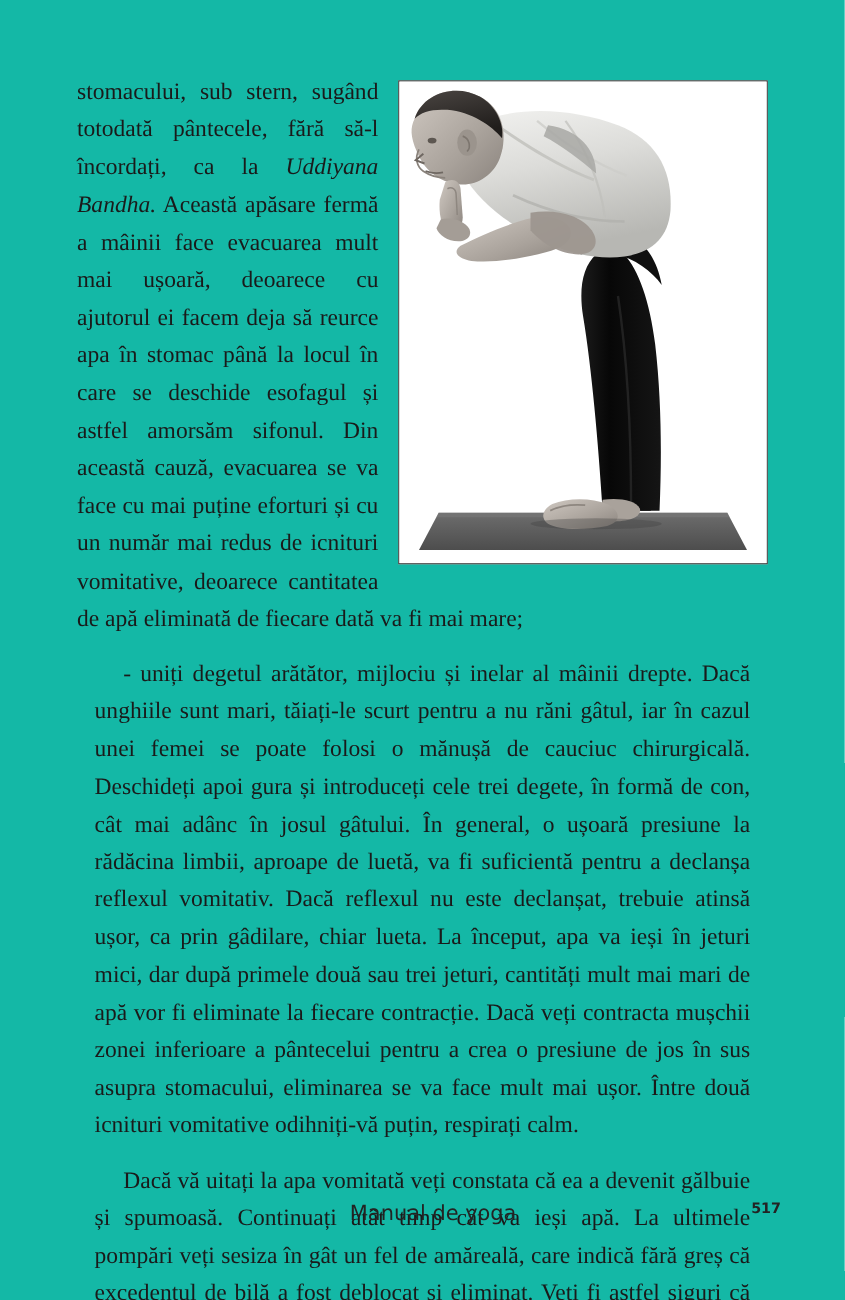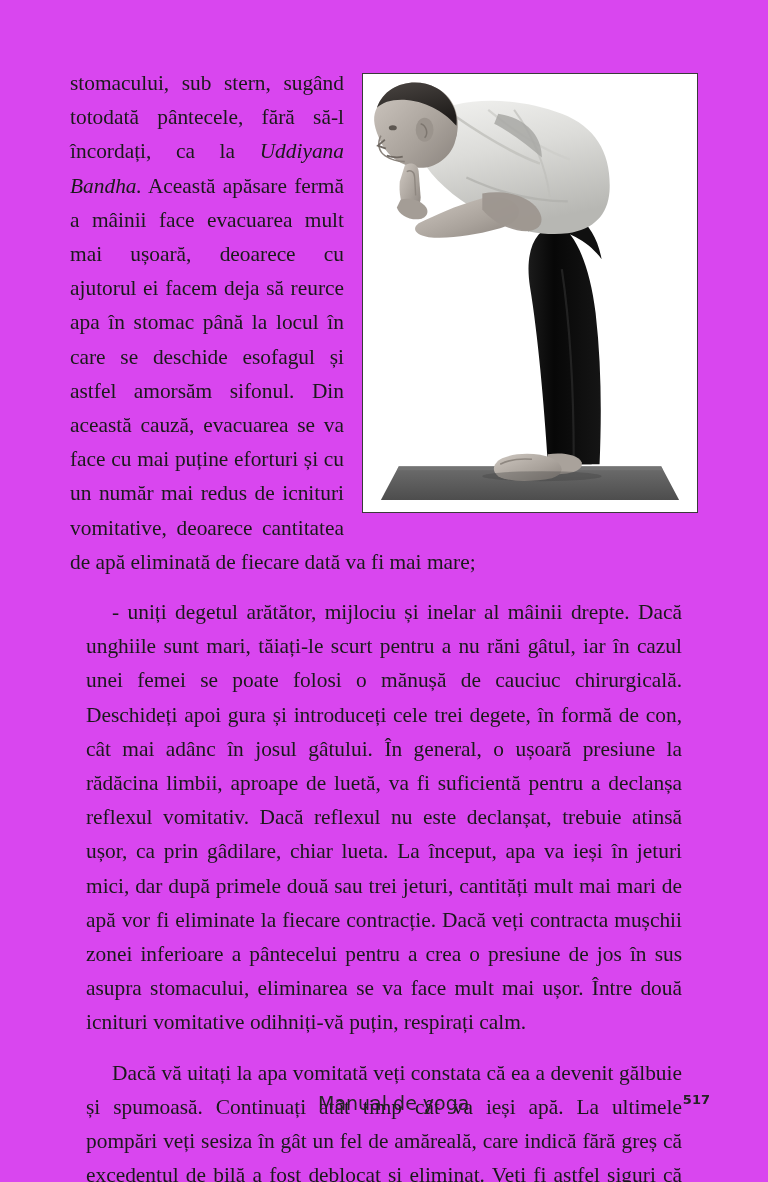--- a/index.html
+++ b/index.html
@@ -14,21 +14,21 @@
     font-family: "Liberation Serif", "DejaVu Serif", serif;
     color: #1a1a1a;
     overflow: hidden;
   }
 
   .page {
     position: absolute;
     left: 0; top: 0;
     width: 768px;
     height: 1182px;
-    background: #d946ef;
+    background: #14b8a6;
   }
 
   
   .content {
     position: absolute;
     left: 70px;
     top: 66px;
     width: 628px;
   }
 

